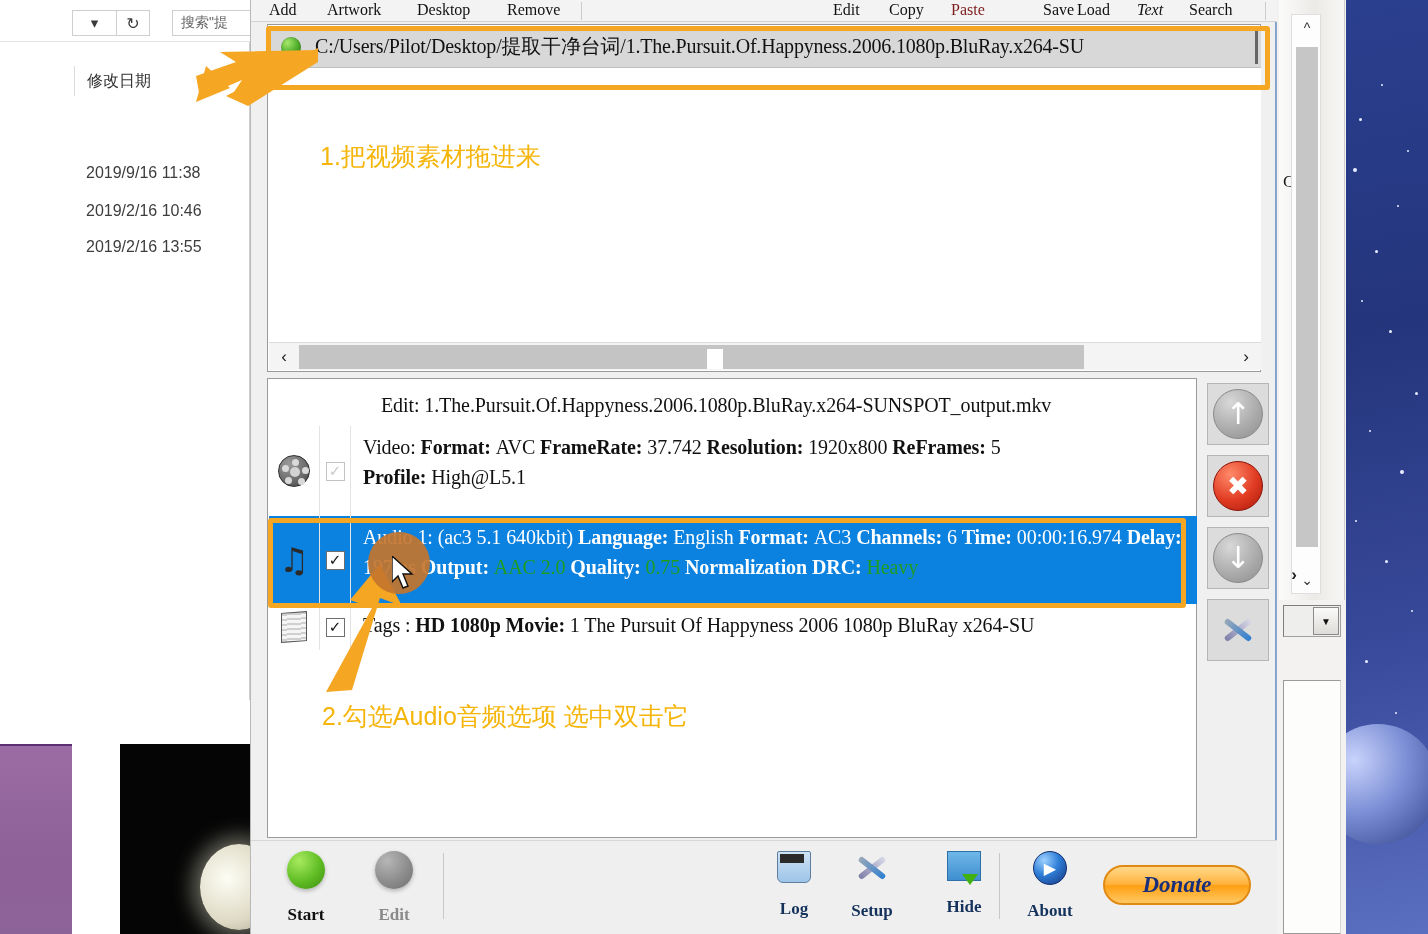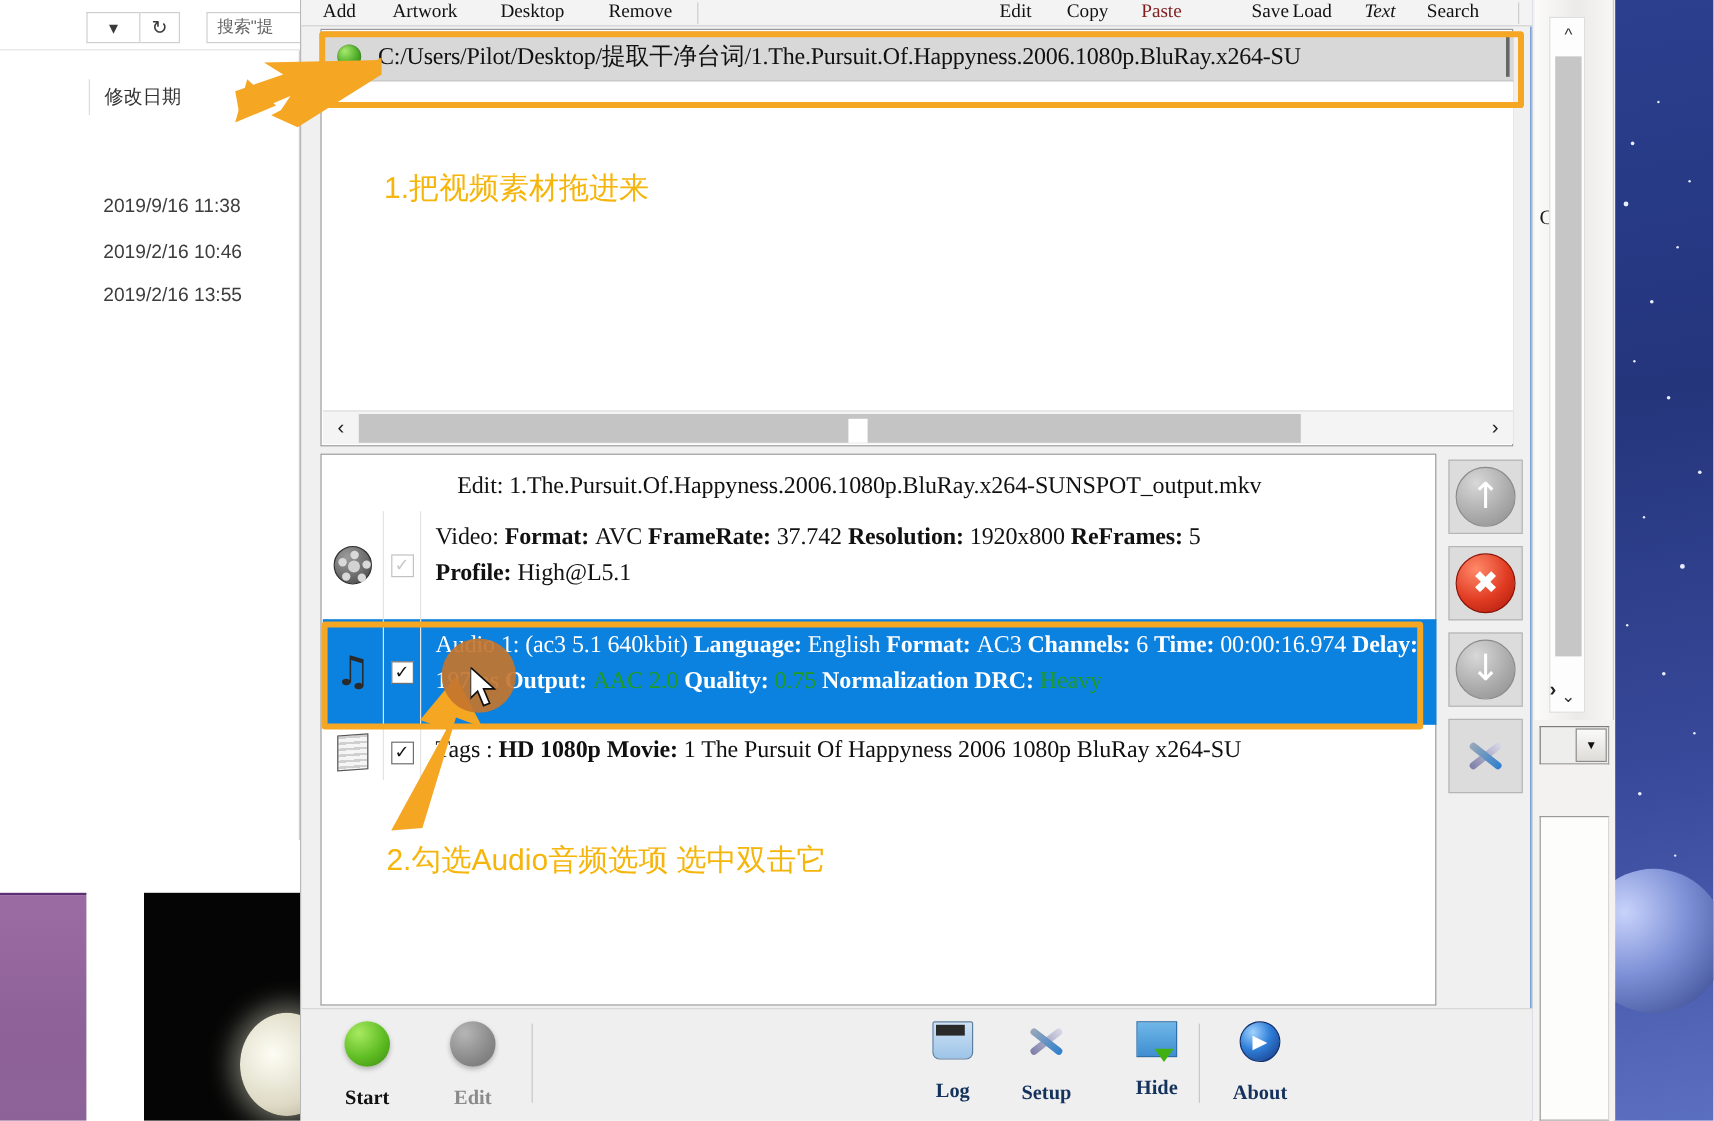--- a/index.html
+++ b/index.html
@@ -544,20 +544,21 @@
         <div class="bb-label">Hide</div>
       </div>
       <div class="bb-sep" style="left:748px;"></div>
       <div class="bb-item" style="left:756px;">
         <div style="display:flex;justify-content:center;">
             <div class="ico-about">▶</div>
           </div>
         <div class="bb-label">About</div>
       </div>
 
+      <div class="donate">Donate</div>
     </div>
   </div>
 
   <div class="ann-box" style="left:266px;top:26px;width:1004px;height:64px;"></div>
   <div class="ann-box" style="left:268px;top:518px;width:918px;height:90px;"></div>
 
   <svg class="ann-arrow" style="left:190px;top:40px;" width="130" height="110">
     <polygon points="128,10 40,58 52,40 10,58 6,36 46,22 30,12" fill="#f5a623"></polygon>
     <path d="M128 8 L36 56 L58 66 L128 22 Z" fill="#f5a623"></path>
     <path d="M40 48 L6 62 L16 26 Z" fill="#f5a623"></path>

